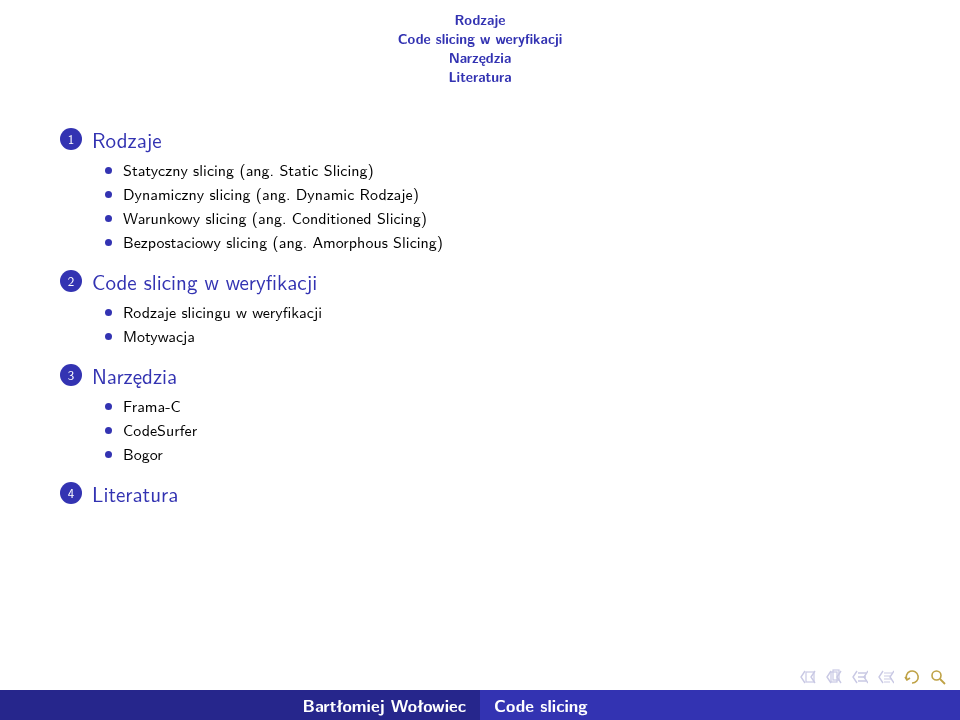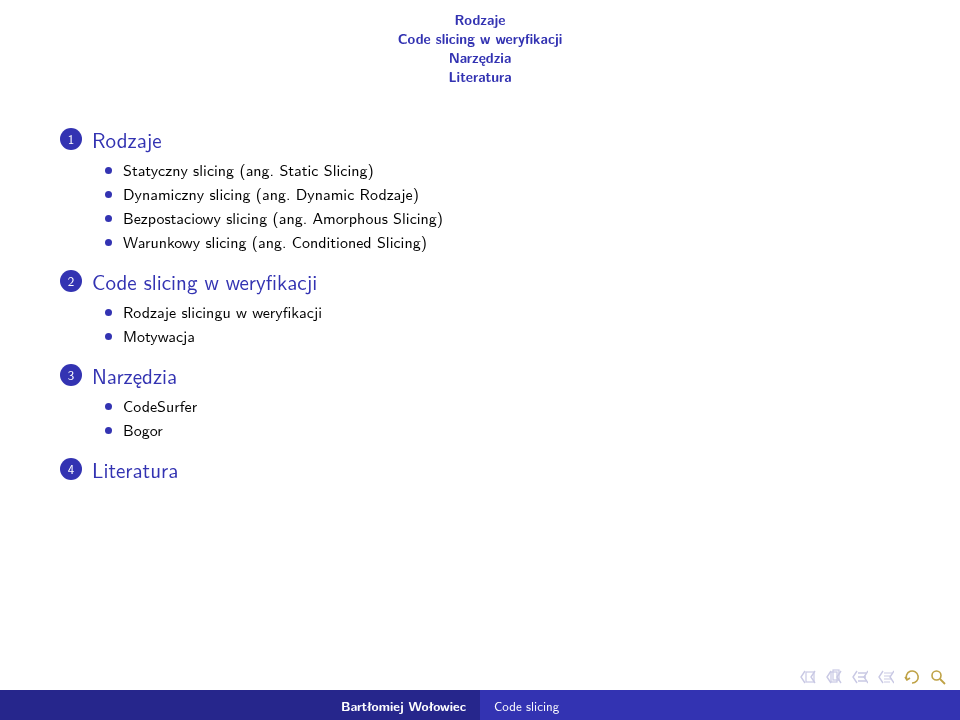--- a/index.html
+++ b/index.html
@@ -9,24 +9,24 @@
   .header .line { font-size: 14px; line-height: 1.35; color: #3333B2; }
   .header .line.active { font-weight: bold; }
   .body { flex: 1; padding: 30px 60px 0 60px; font-size: 20px; color: #000; }
   .sec { margin-bottom: 12px; }
   .sec-head { display: flex; align-items: center; margin-bottom: 4px; }
   .numball { width: 22px; height: 22px; border-radius: 50%; background: #3333B2; color: #fff; font-size: 13px; display: inline-flex; align-items: center; justify-content: center; margin-right: 10px; flex-shrink: 0; }
   .sec-title { color: #3333B2; font-size: 21px; }
   .items { margin-left: 45px; }
   .item { position: relative; padding-left: 18px; line-height: 1.5; color: #000; font-size: 16px; }
   .item::before { content: ""; position: absolute; left: 0; top: 0.58em; width: 7px; height: 7px; border-radius: 50%; background: #3333B2; }
-  .footer { height: 30px; background: #3333B2; color: #fff; display: flex; align-items: stretch; font-size: 13px; }
+  .footer { height: 30px; background: #3333B2; color: #fff; display: flex; align-items: stretch; font-size: 17px; }
   .footer .cell { flex: 1; display: flex; align-items: center; padding: 0 14px; }
   .footer .cell.author { background: #26268c; font-weight: bold; justify-content: flex-end; }
-  .footer .cell.title { background: #3333B2; font-weight: normal; justify-content: flex-start; }
+  .footer .cell.title { background: #3333B2; font-weight: bold; justify-content: flex-start; }
   .navbar { position: absolute; bottom: 30px; right: 14px; height: 26px; display: flex; align-items: center; gap: 10px; }
   .navicon { width: 16px; height: 16px; display: inline-flex; align-items: center; justify-content: center; color: #c9c9e4; }
   .navicon svg { width: 100%; height: 100%; }
   .navicon.accent { color: #bfa246; }
 </style>
 </head>
 <body>
 
 <div class="slide">
   <div class="header">
@@ -39,42 +39,43 @@
   <div class="body">
 
     <div class="sec">
       <div class="sec-head">
         <span class="numball">1</span>
         <span class="sec-title">Rodzaje</span>
       </div>
       <div class="items">
         <div class="item">Statyczny slicing (ang. Static Slicing)</div>
         <div class="item">Dynamiczny slicing (ang. Dynamic Rodzaje)</div>
+        <div class="item">Warunkowy slicing (ang. Conditioned Slicing)</div>
         <div class="item">Bezpostaciowy slicing (ang. Amorphous Slicing)</div>
-        <div class="item">Warunkowy slicing (ang. Conditioned Slicing)</div>
       </div>
     </div>
 
     <div class="sec">
       <div class="sec-head">
         <span class="numball">2</span>
         <span class="sec-title">Code slicing w weryfikacji</span>
       </div>
       <div class="items">
         <div class="item">Rodzaje slicingu w weryfikacji</div>
         <div class="item">Motywacja</div>
       </div>
     </div>
 
     <div class="sec">
       <div class="sec-head">
         <span class="numball">3</span>
         <span class="sec-title">Narzędzia</span>
       </div>
       <div class="items">
+        <div class="item">Frama-C</div>
         <div class="item">CodeSurfer</div>
         <div class="item">Bogor</div>
       </div>
     </div>
 
     <div class="sec">
       <div class="sec-head">
         <span class="numball">4</span>
         <span class="sec-title">Literatura</span>
       </div>

